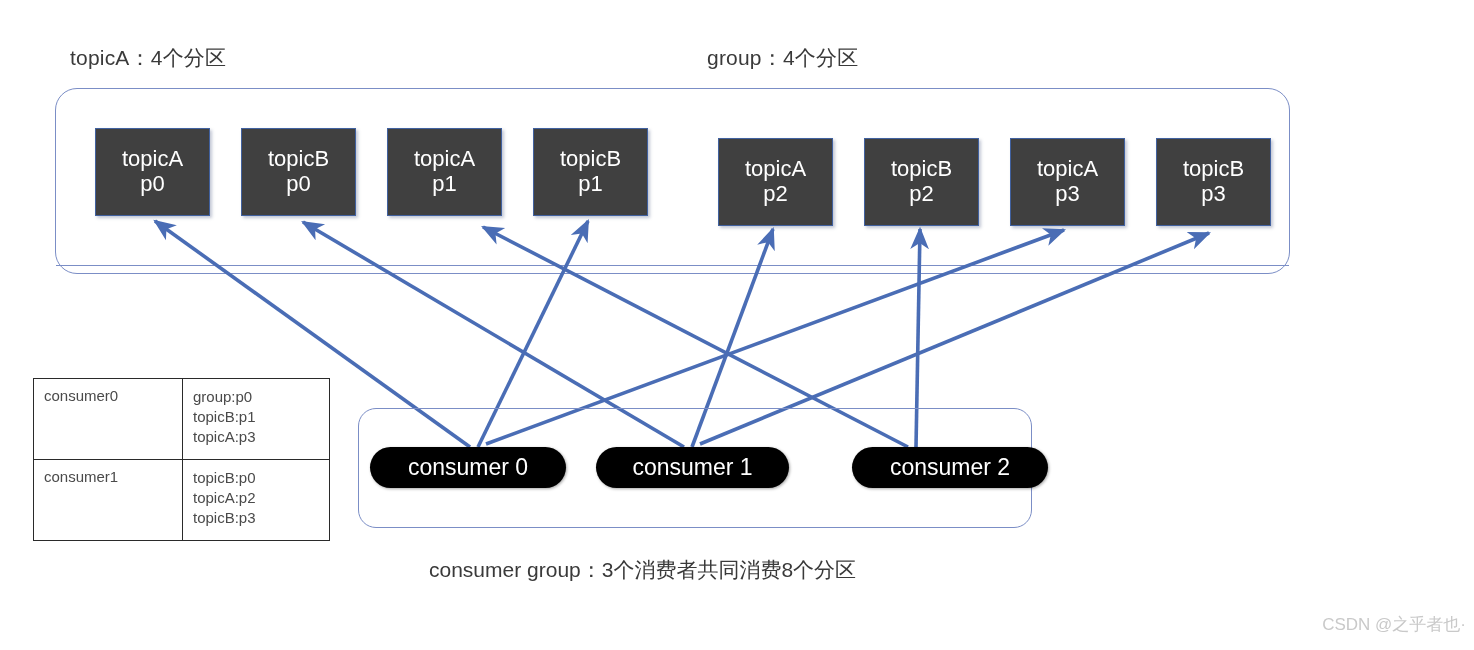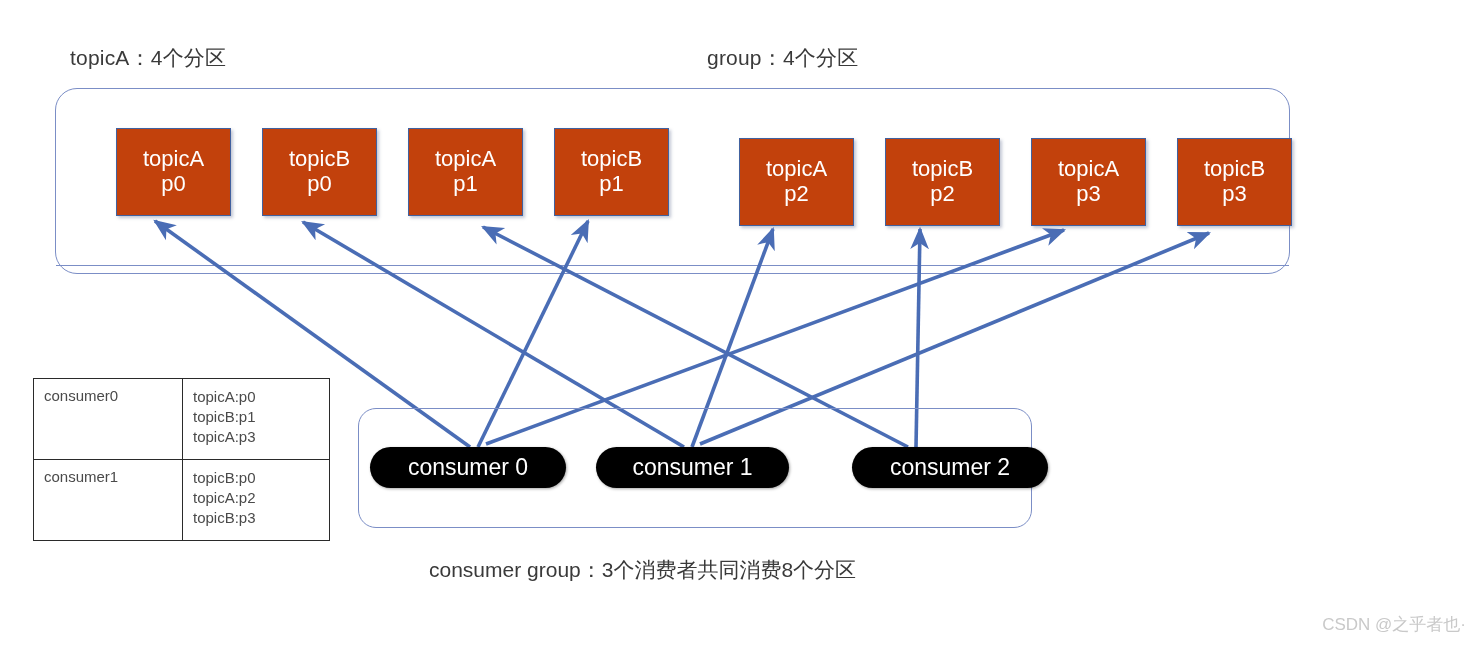--- a/index.html
+++ b/index.html
@@ -48,33 +48,32 @@
     width: 1233px;
     height: 0;
     border-top: 1.6px solid #7b8ec6;
   }
 
   
   .partition-box {
     position: absolute;
     width: 115px;
     height: 88px;
-    background: #c2410c;
+    background: #404040;
     border: 1px solid #41619f;
     box-shadow: 2px 2px 3px rgba(120,130,160,0.45);
     color: #ffffff;
     font-size: 22px;
     line-height: 1.12;
     display: flex;
     flex-direction: column;
     align-items: center;
     justify-content: center;
     box-sizing: border-box;
     text-align: center;
-    margin-left: 21px;
   }
   .partition-box .topic-name { display: block; }
   .partition-box .part-id { display: block; }
 
   
   #consumer-group-box {
     position: absolute;
     left: 358px;
     top: 408px;
     width: 674px;
@@ -216,21 +215,21 @@
   <div class="consumer-pill" id="consumer-pill-1">consumer 1</div>
   <div class="consumer-pill" id="consumer-pill-2">consumer 2</div>
 
   <div id="consumer-group-caption">consumer group：3个消费者共同消费8个分区</div>
 
   <table id="assignment-table">
     <tbody>
       <tr>
         <td class="consumer-cell">consumer0</td>
         <td class="partitions-cell">
-          <span class="assign-line">topicA:p0</span>
+          <span class="assign-line">group:p0</span>
           <span class="assign-line">topicB:p1</span>
           <span class="assign-line">topicA:p3</span>
         </td>
       </tr>
       <tr>
         <td class="consumer-cell">consumer1</td>
         <td class="partitions-cell">
           <span class="assign-line">topicB:p0</span>
           <span class="assign-line">topicA:p2</span>
           <span class="assign-line">topicB:p3</span>

